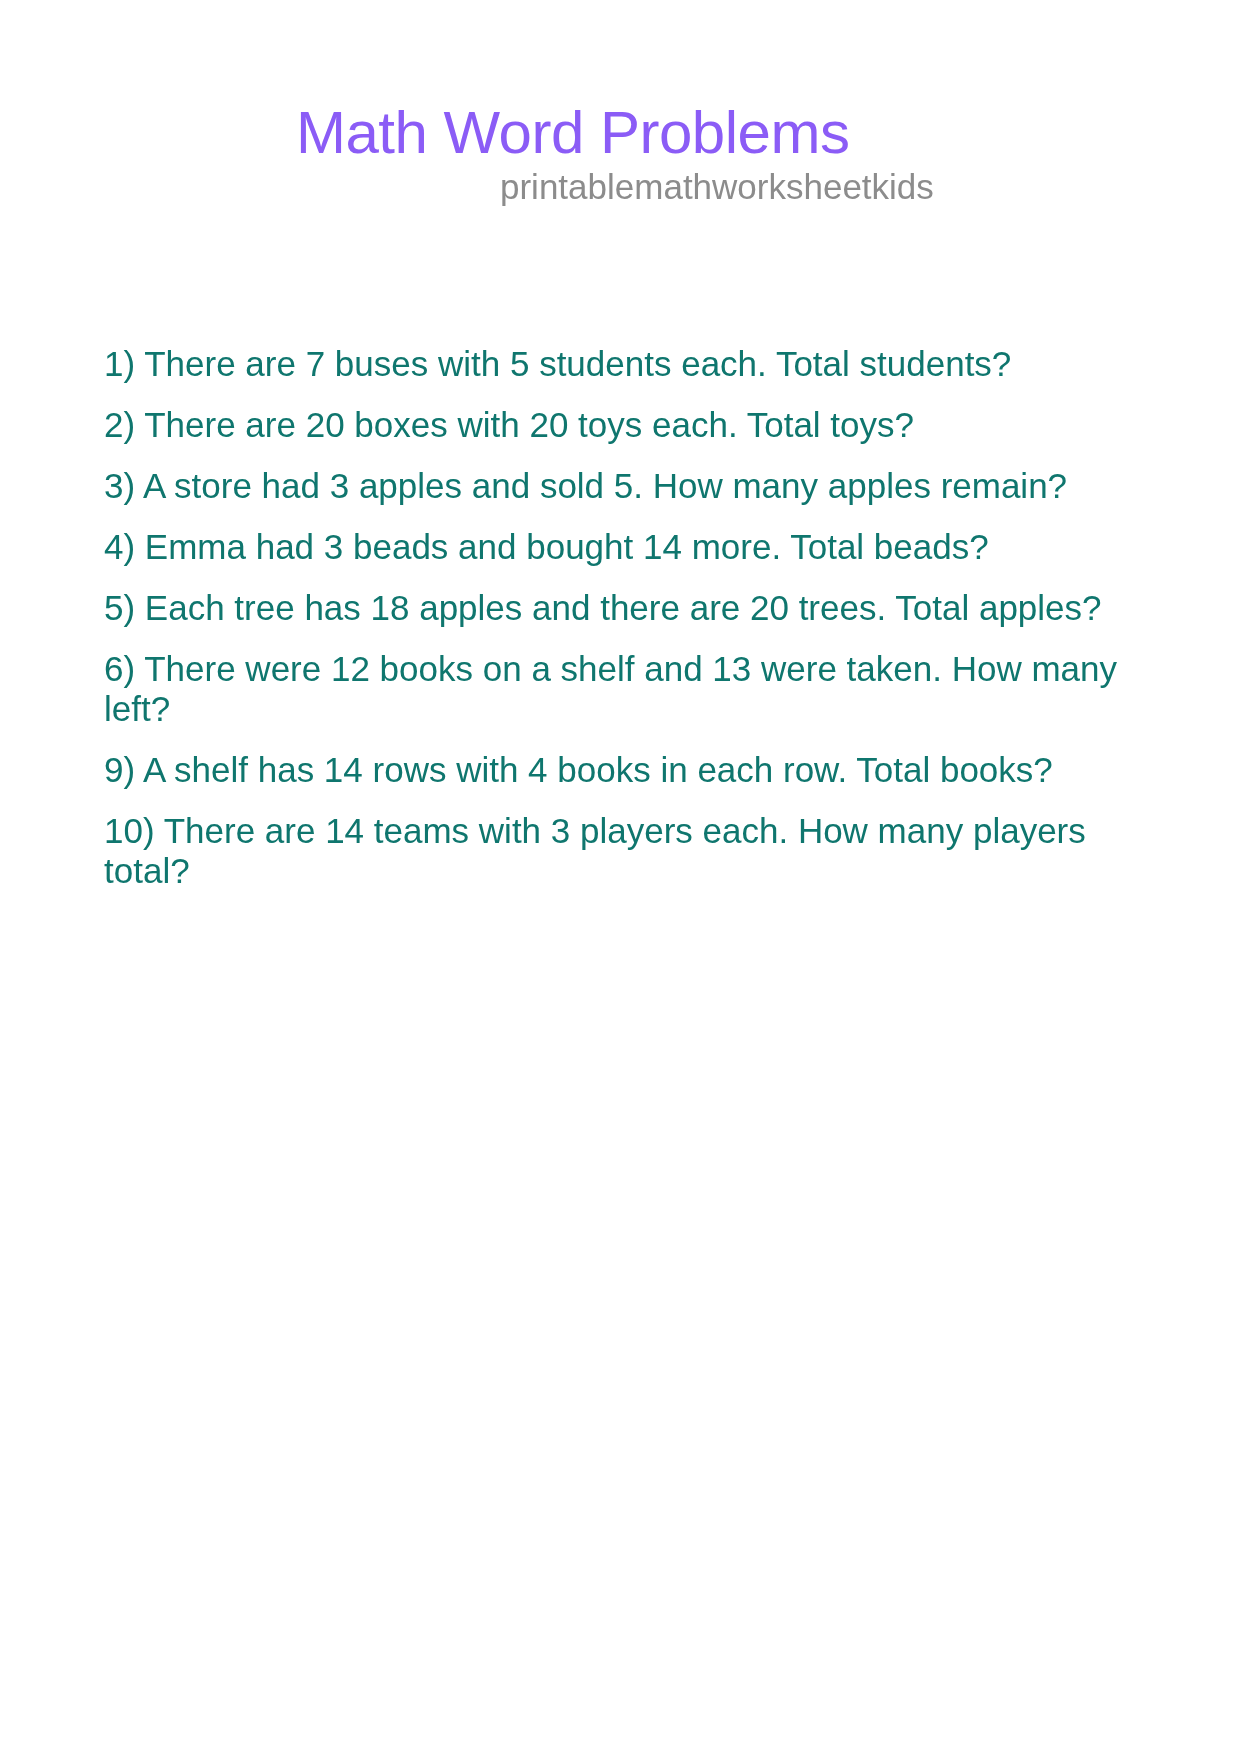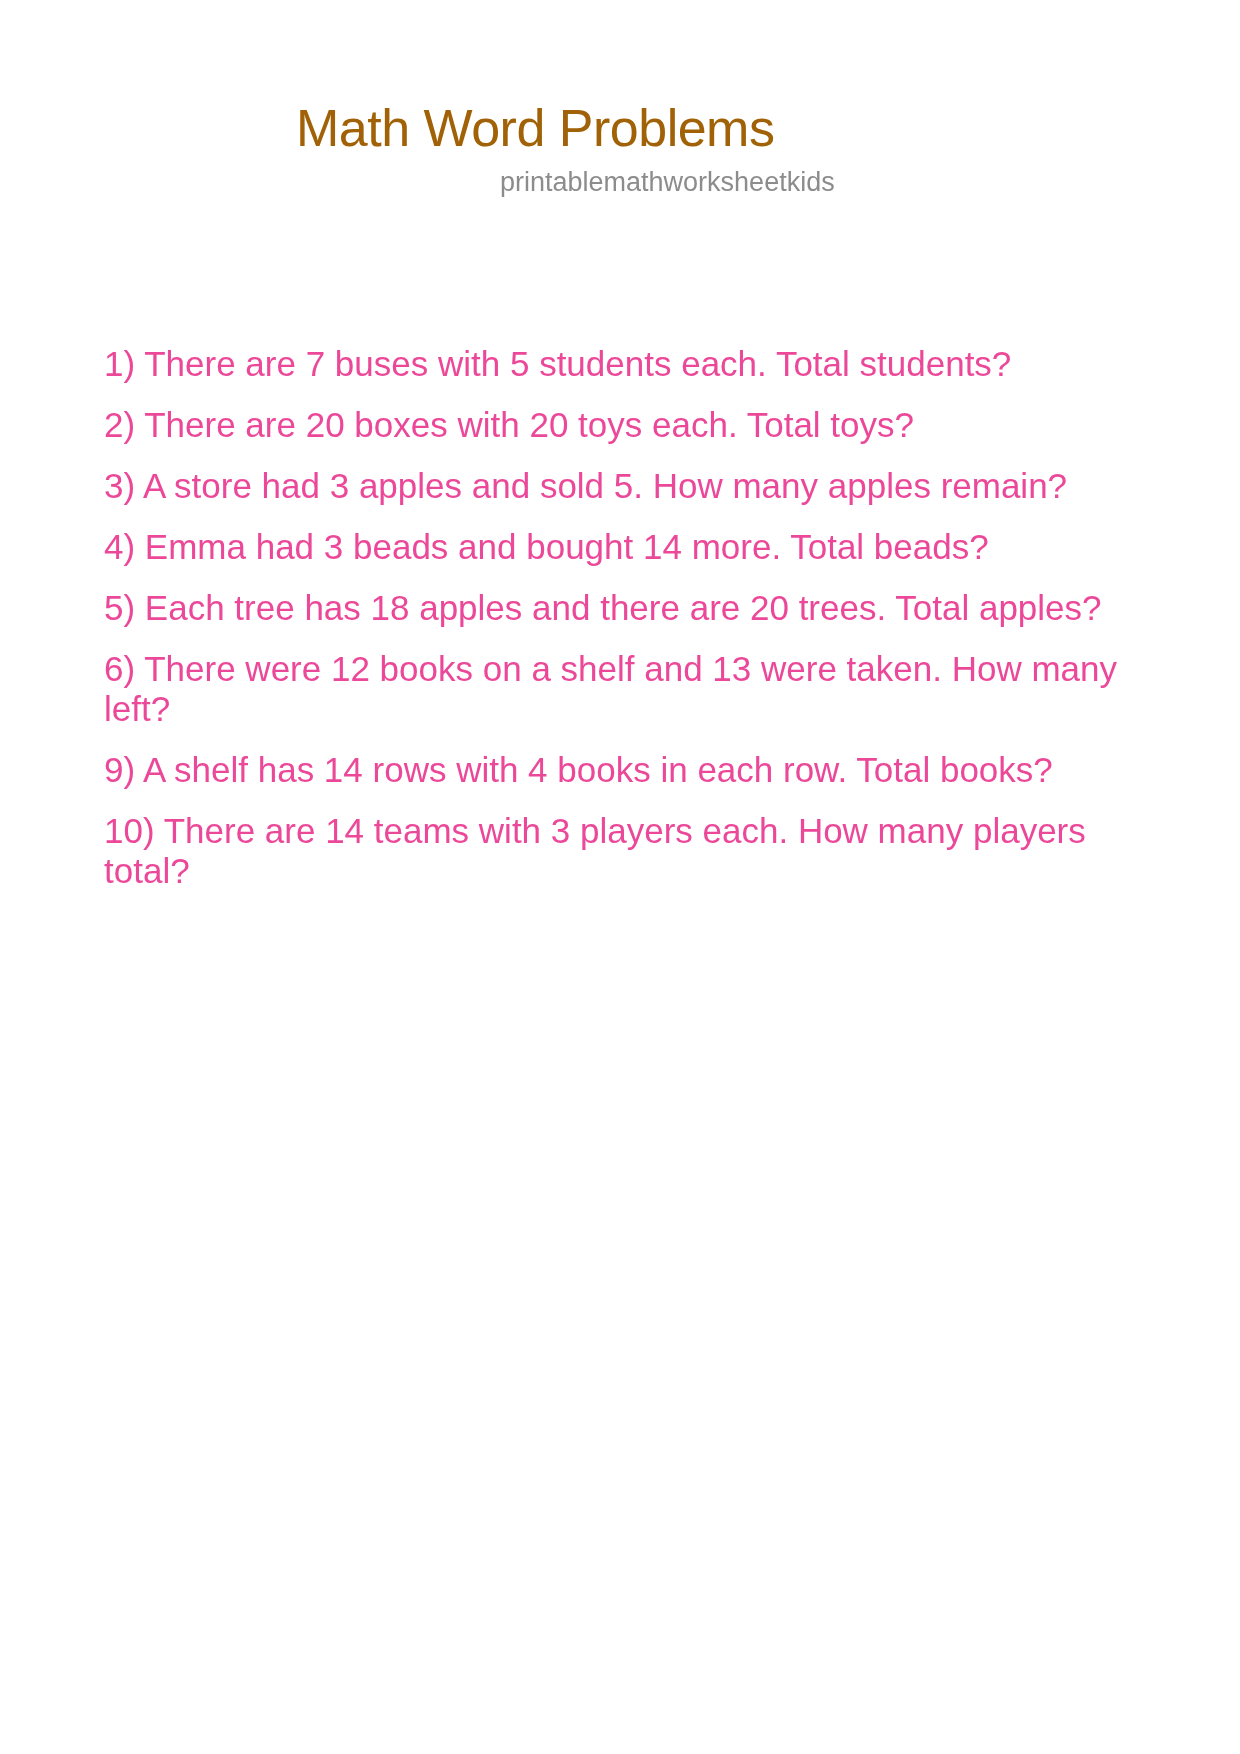--- a/index.html
+++ b/index.html
@@ -14,50 +14,50 @@
     background: #ffffff;
     font-family: "Liberation Sans", sans-serif;
     color: #000000;
     overflow: hidden;
   }
   .doc-title {
     position: absolute;
     top: 100px;
     left: 296px;
     margin: 0;
-    font-size: 52px;
+    font-size: 60px;
     font-weight: 400;
     letter-spacing: -0.5px;
     line-height: 1.1;
-    color: #a16207;
+    color: #8b5cf6;
     white-space: nowrap;
   }
   .doc-subtitle {
     position: absolute;
     top: 168px;
     left: 500px;
     margin: 0;
-    font-size: 27px;
+    font-size: 35px;
     font-weight: 400;
     line-height: 1.1;
     color: #8c8c8c;
     white-space: nowrap;
   }
   .problems {
     position: absolute;
     top: 344px;
     left: 104px;
     width: 1030px;
   }
   .problems p {
     margin: 0 0 21px 0;
     font-size: 35px;
     line-height: 40px;
     font-weight: 400;
-    color: #ec4899;
+    color: #0f766e;
   }
 </style>
 </head>
 <body>
 
 <div class="page">
 
   <h1 class="doc-title">Math Word Problems</h1>
 
   <div class="doc-subtitle">printablemathworksheetkids</div>

